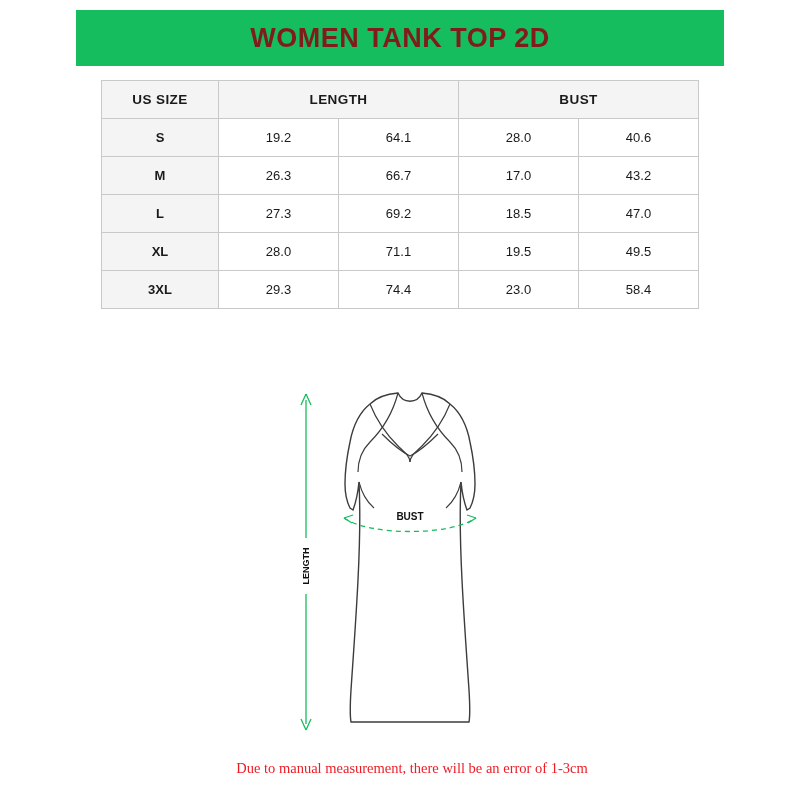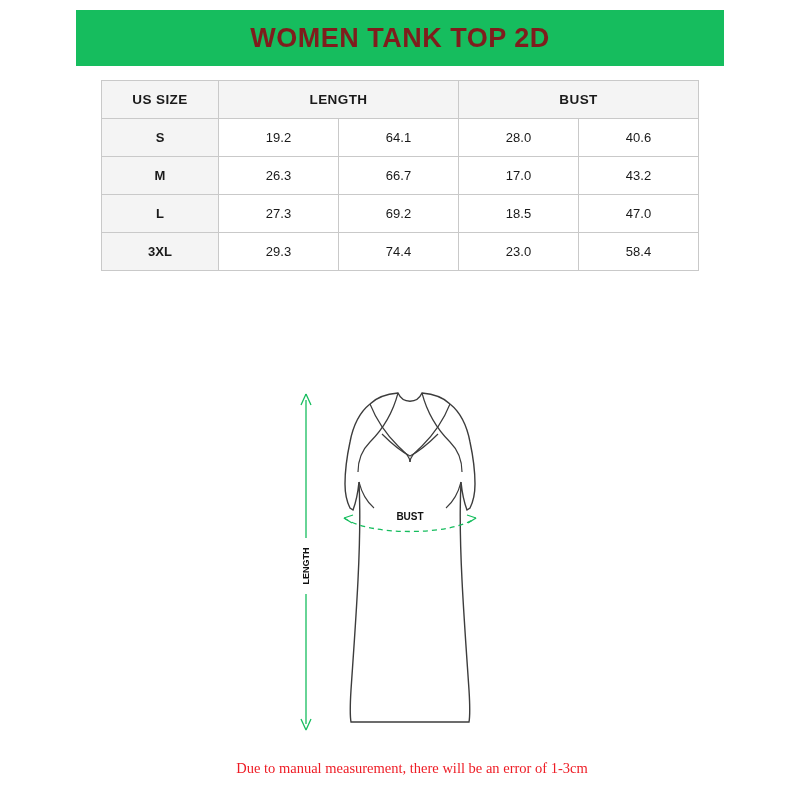--- a/index.html
+++ b/index.html
@@ -139,20 +139,27 @@
           <td>66.7</td>
           <td>17.0</td>
           <td>43.2</td>
         </tr>
         <tr>
           <td>L</td>
           <td>27.3</td>
           <td>69.2</td>
           <td>18.5</td>
           <td>47.0</td>
+        </tr>
+        <tr>
+          <td>XL</td>
+          <td>28.0</td>
+          <td>71.1</td>
+          <td>19.5</td>
+          <td>49.5</td>
         </tr>
         <tr>
           <td>3XL</td>
           <td>29.3</td>
           <td>74.4</td>
           <td>23.0</td>
           <td>58.4</td>
         </tr>
       </tbody>
     </table>

